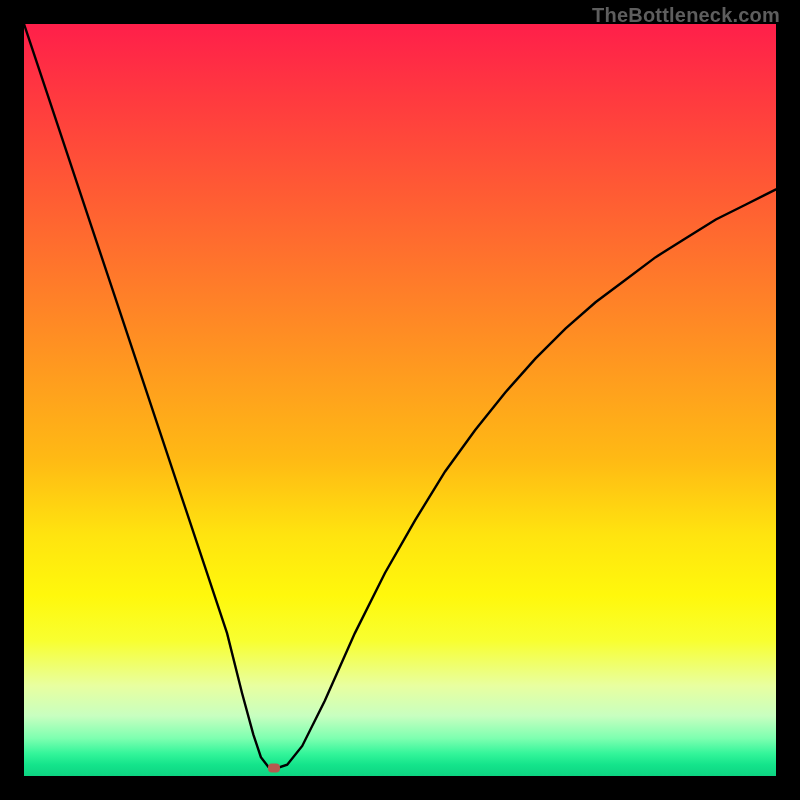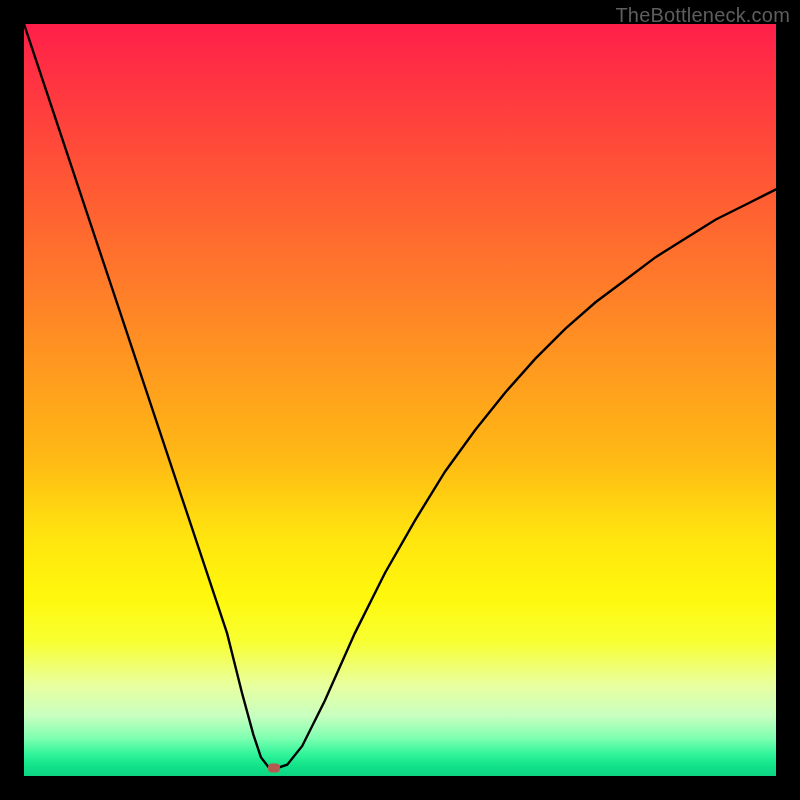--- a/index.html
+++ b/index.html
@@ -13,24 +13,24 @@
   }
   .frame {
     position: relative;
     width: 800px;
     height: 800px;
     background: #000;
   }
   .watermark {
     position: absolute;
     top: 4px;
-    right: 10px;
+    right: 20px;
     color: #5e5e5e;
     font-size: 20px;
-    font-weight: 400;
+    font-weight: 700;
     letter-spacing: 0.2px;
     z-index: 20;
   }
   .plot-area {
     position: absolute;
     left: 24px;
     top: 24px;
     width: 752px;
     height: 752px;
     overflow: hidden;

